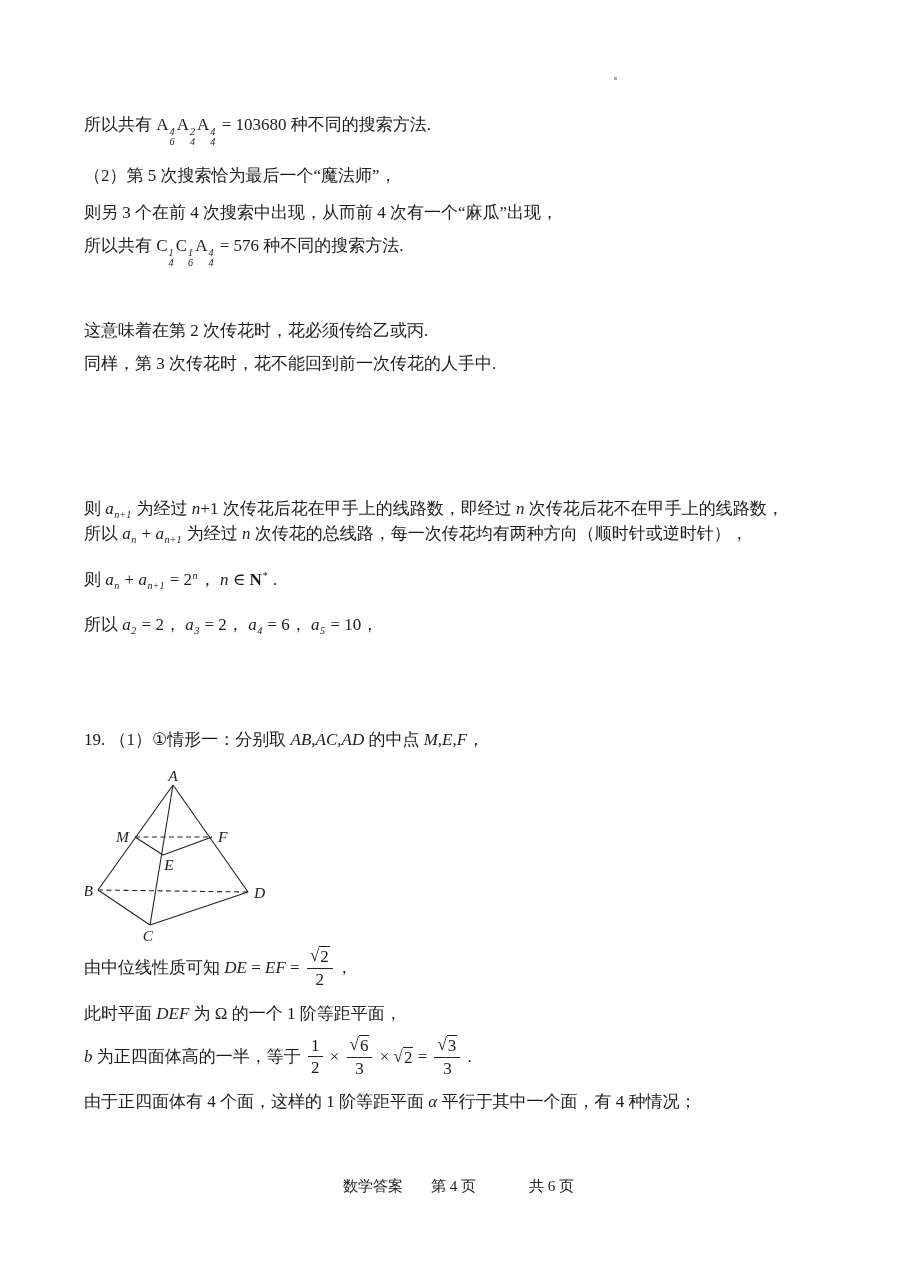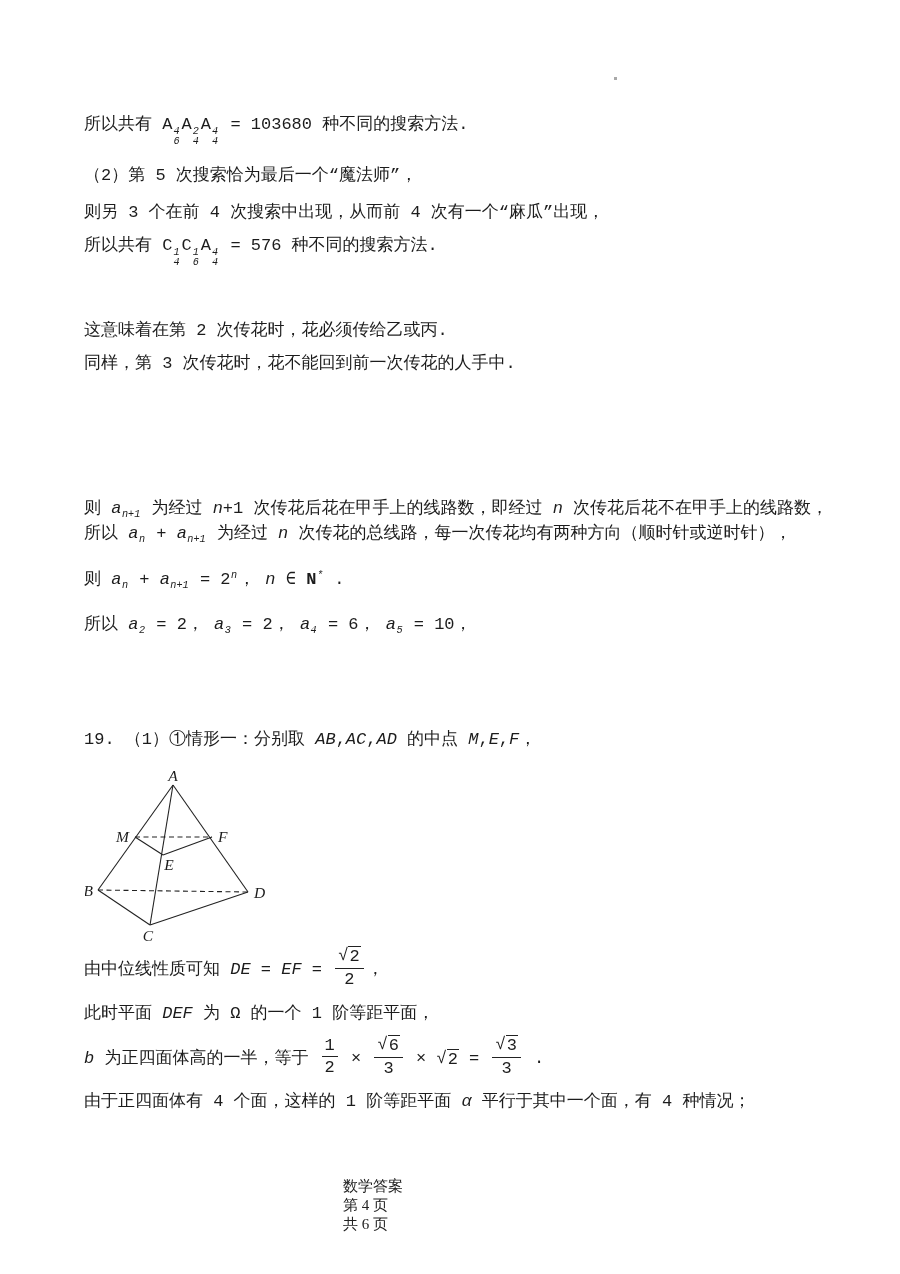--- a/index.html
+++ b/index.html
@@ -10,21 +10,20 @@
     font-family:"Liberation Serif","DejaVu Serif","DejaVu Sans",serif;
     color:#1c1c1c;
     overflow:hidden;
   }
   .line{
     position:absolute;
     left:84px;
     white-space:nowrap;
     font-size:17px;
     line-height:1.35;
-    font-family:Liberation Mono, monospace;
   }
   
   .mi{font-style:italic;}
   .mn{font-style:normal;}
   .mb{font-weight:700;}
   .ss{
     display:inline-flex;flex-direction:column;
     font-size:0.6em;line-height:1.05;font-style:italic;
     vertical-align:-0.45em;margin:0 2px 0 1px;text-align:left;
   }
@@ -43,24 +42,24 @@
   
   .figure{position:absolute;left:85px;top:768px;}
   .figure text{
     font-family:"Liberation Serif","DejaVu Serif",serif;
     font-style:italic;font-size:15.5px;fill:#1c1c1c;
   }
   
   .footer{
     position:absolute;left:343px;top:1177px;
     font-size:15px;color:#222;
-    display:flex;align-items:baseline;flex-direction:column;
+    display:flex;align-items:baseline;
   }
   .footer .f-doc{margin-right:28px;}
-  .footer .f-page{margin-right:70px;}
+  .footer .f-page{margin-right:53px;}
   
   .stray{
     position:absolute;left:614px;top:77px;width:3px;height:3px;
     background:#a9a9a9;
   }
 </style>
 </head>
 <body>
 
 <div class="page">

